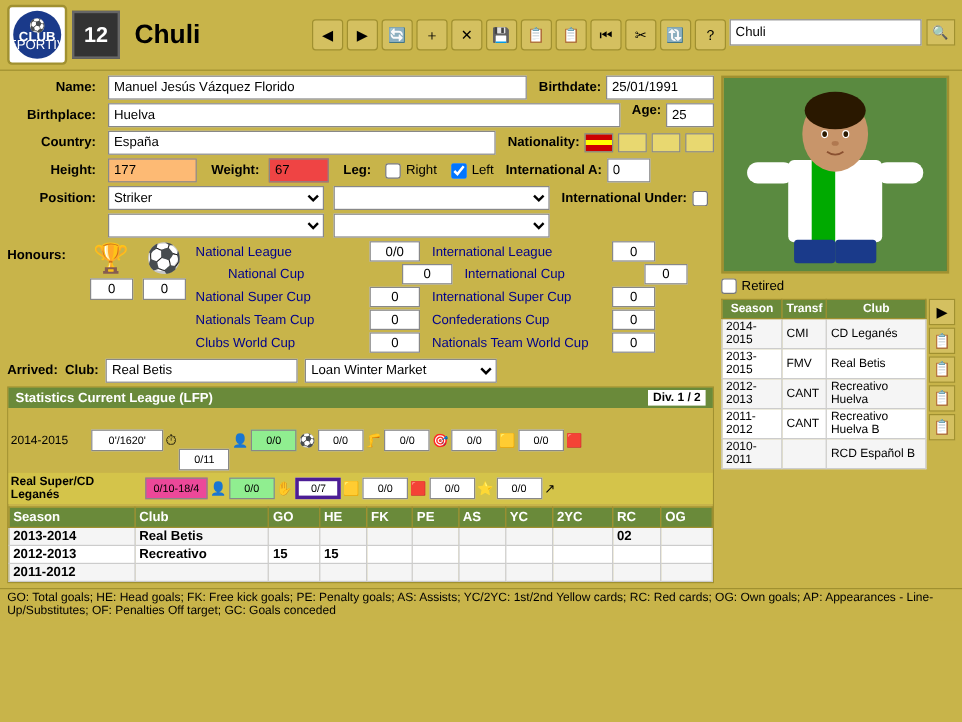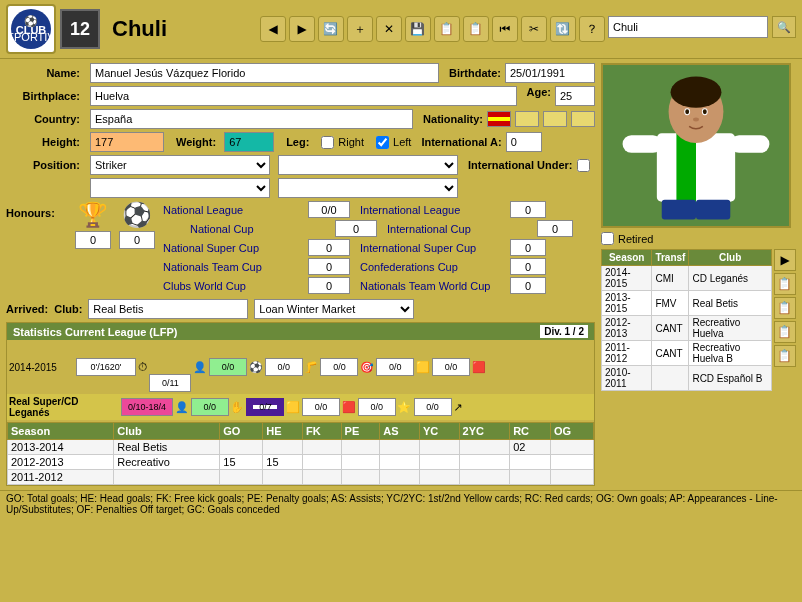--- a/index.html
+++ b/index.html
@@ -16,21 +16,21 @@
     .search-bar { display: flex; gap: 4px; margin-left: auto; }
     .search-input { width: 160px; height: 22px; border: 1px solid #888; padding: 2px 4px; }
     .search-btn { width: 24px; height: 22px; background: #d4c060; border: 1px solid #a09030; cursor: pointer; display: flex; align-items: center; justify-content: center; }
 
     .form-row { display: flex; align-items: center; margin-bottom: 3px; gap: 4px; }
     .form-label { width: 80px; font-weight: bold; color: #000; text-align: right; padding-right: 6px; }
     .form-input { flex: 1; height: 20px; border: 1px solid #888; padding: 1px 4px; background: #fff; }
 
     .season-table { width: 100%; border-collapse: collapse; margin-top: 2px; }
     .season-table th { background: #6a8a3a; color: #fff; padding: 2px 3px; border: 1px solid #a09030; text-align: left; }
-    .season-table td { background: #fff; padding: 1px 3px; border: 1px solid #ccc; }
+    .season-table td { background: #fff; padding: 1px 3px; border: 1px solid #ccc; font-weight: bold; }
     .season-table tr:nth-child(odd) td { background: #f5f5f5; }
 
     .career-table { width: 100%; border-collapse: collapse; }
     .career-table th { background: #6a8a3a; color: #fff; padding: 2px 3px; border: 1px solid #a09030; font-size: 10px; }
     .career-table td { background: #fff; padding: 1px 3px; border: 1px solid #ccc; font-size: 10px; }
     .career-table tr:nth-child(odd) td { background: #f5f5f5; }
 
     .footer { background: #c8b44a; border-top: 1px solid #a09030; padding: 2px 6px; font-size: 10px; color: #000; }
   </style>
 </head>
@@ -100,21 +100,21 @@
         <div style="width:24px;height:16px;border:1px solid #888;background:#e8d870;"></div>
         <div style="width:24px;height:16px;border:1px solid #888;background:#e8d870;"></div>
         <div style="width:24px;height:16px;border:1px solid #888;background:#e8d870;"></div>
       </div>
     </div>
 
     <div class="form-row">
       <div class="form-label">Height:</div>
       <input style="width: 74px; height: 20px; border: 1px solid rgb(136, 136, 136); background: #fdba74; padding: 1px 4px;" type="text" value="177">
       <div style="font-weight:bold;margin-left:8px;">Weight:</div>
-      <input style="width: 50px; height: 20px; border: 1px solid rgb(136, 136, 136); background: #14b8a6; padding: 1px 4px; margin-left: 4px;" type="text" value="67">
+      <input style="width: 50px; height: 20px; border: 1px solid rgb(136, 136, 136); background: #ef4444; padding: 1px 4px; margin-left: 4px;" type="text" value="67">
       <div style="font-weight:bold;margin-left:8px;">Leg:</div>
       <input type="checkbox" style="margin-left: 8px;">
       <span>Right</span>
       <input type="checkbox" checked="" style="margin-left: 8px;">
       <span>Left</span>
 
       <div style="display:flex;align-items:center;gap:4px;margin-left:6px;">
         <div style="font-weight:bold;">International A:</div>
         <input style="width: 36px; height: 20px; border: 1px solid rgb(136, 136, 136); background: rgb(255, 255, 255); padding: 1px 4px;" type="text" value="0">
       </div>
@@ -224,21 +224,21 @@
         <div style="width:38px;height:18px;background:#fff;border:1px solid #888;display:flex;align-items:center;justify-content:center;font-size:9px;">0/0</div>
         <span style="font-size:11px;">🟥</span>
       </div>
 
       <div style="display:flex;align-items:center;gap:2px;padding:2px;background:#d4c44a;">
         <span style="width:110px;font-size:10px;font-weight:bold;">Real Super/CD Leganés</span>
         <div style="width:52px;height:18px;background:#ec4899;border:1px solid #888;display:flex;align-items:center;justify-content:center;font-size:9px;">0/10-18/4</div>
         <span style="font-size:11px;">👤</span>
         <div style="width:38px;height:18px;background:#90ee90;border:1px solid #888;display:flex;align-items:center;justify-content:center;font-size:9px;">0/0</div>
         <span style="font-size:11px;">✋</span>
-        <div style="width:38px;height:18px;background:#fff;border:7px solid #4c1d95;display:flex;align-items:center;justify-content:center;font-size:9px;">0/7</div>
+        <div style="width:38px;height:18px;background:#fff;border:3px solid #4c1d95;display:flex;align-items:center;justify-content:center;font-size:9px;">0/7</div>
         <span style="font-size:11px;">🟨</span>
         <div style="width:38px;height:18px;background:#fff;border:1px solid #888;display:flex;align-items:center;justify-content:center;font-size:9px;">0/0</div>
         <span style="font-size:11px;">🟥</span>
         <div style="width:38px;height:18px;background:#fff;border:1px solid #888;display:flex;align-items:center;justify-content:center;font-size:9px;">0/0</div>
         <span style="font-size:11px;">⭐</span>
         <div style="width:38px;height:18px;background:#fff;border:1px solid #888;display:flex;align-items:center;justify-content:center;font-size:9px;">0/0</div>
         <span style="font-size:11px;">↗</span>
       </div>
 
       <table class="season-table">

